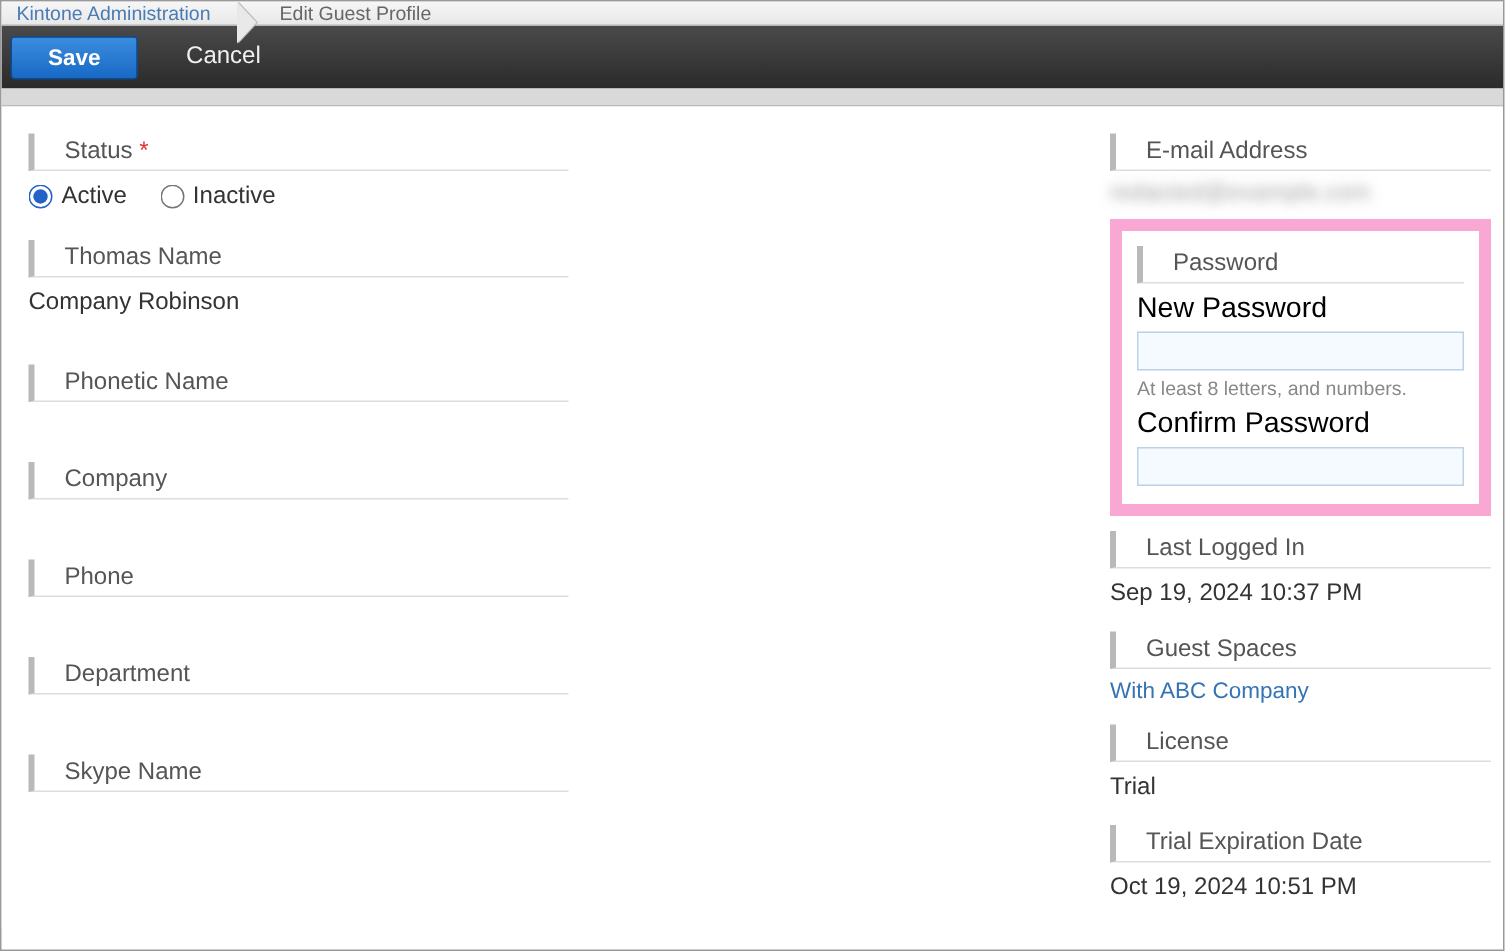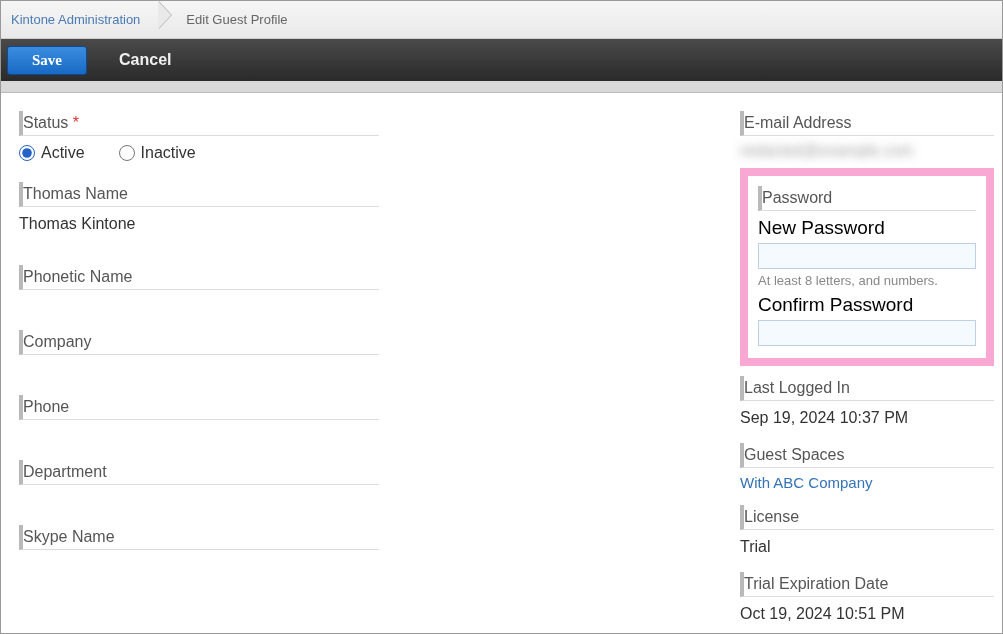--- a/index.html
+++ b/index.html
@@ -15,21 +15,21 @@
       width: 1003px;
       height: 634px;
       border: 1px solid #999;
       overflow: hidden;
     }
     
     
     .breadcrumb {
       background: linear-gradient(#f6f6f6, #e9e9e9);
       border-bottom: 1px solid #ccc;
-      height: 38px;
+      height: 16px;
       display: flex;
       align-items: center;
       position: relative;
     }
     .breadcrumb-item {
       display: inline-flex;
       align-items: center;
       height: 100%;
       padding: 0 18px 0 28px;
       position: relative;
@@ -84,29 +84,27 @@
     .btn-save {
       background: linear-gradient(#3b8de0, #1869c4);
       color: #fff;
       border: 1px solid #0d4a91;
       border-radius: 3px;
       padding: 5px 24px;
       font-size: 15px;
       font-weight: bold;
       cursor: pointer;
       margin-right: 32px;
-      font-family: Liberation Serif, serif;
     }
     .btn-cancel {
       color: #f0f0f0;
       font-size: 16px;
       cursor: pointer;
       background: none;
       border: none;
-      font-weight: bold;
     }
     
     
     .gray-strip {
       height: 12px;
       background: #d9d9d9;
       border-bottom: 1px solid #bbb;
     }
     
     
@@ -124,33 +122,33 @@
       margin-left: auto;
       margin-right: 0;
     }
     
     .section {
       margin-bottom: 30px;
     }
     .section-header {
       border-left: 4px solid #b9b9b9;
       border-bottom: 1px solid #ddd;
-      padding: 3px 0 3px 0;
+      padding: 3px 0 3px 20px;
       font-size: 16px;
       color: #555;
       margin-bottom: 6px;
     }
     .required {
       color: #d33;
     }
     
     .radio-row {
       display: flex;
       align-items: center;
-      gap: 12px;
+      gap: 0;
       padding: 2px 0;
     }
     .radio-group {
       display: flex;
       align-items: center;
       margin-right: 22px;
       font-size: 16px;
       color: #333;
     }
     .radio-input {
@@ -249,21 +247,21 @@
         </label>
         <label class="radio-group">
           <input type="radio" class="radio-input" name="status" style="">
           <span>Inactive</span>
         </label>
       </div>
     </div>
 
     <div class="section">
       <div class="section-header">Thomas Name</div>
-      <div class="field-value">Thomas Kintone</div>
+      <div class="field-value">Company Robinson</div>
     </div>
 
     <div class="section">
       <div class="section-header">Phonetic Name</div>
       <div class="field-value"></div>
     </div>
 
     <div class="section">
       <div class="section-header">Company</div>
       <div class="field-value"></div>

